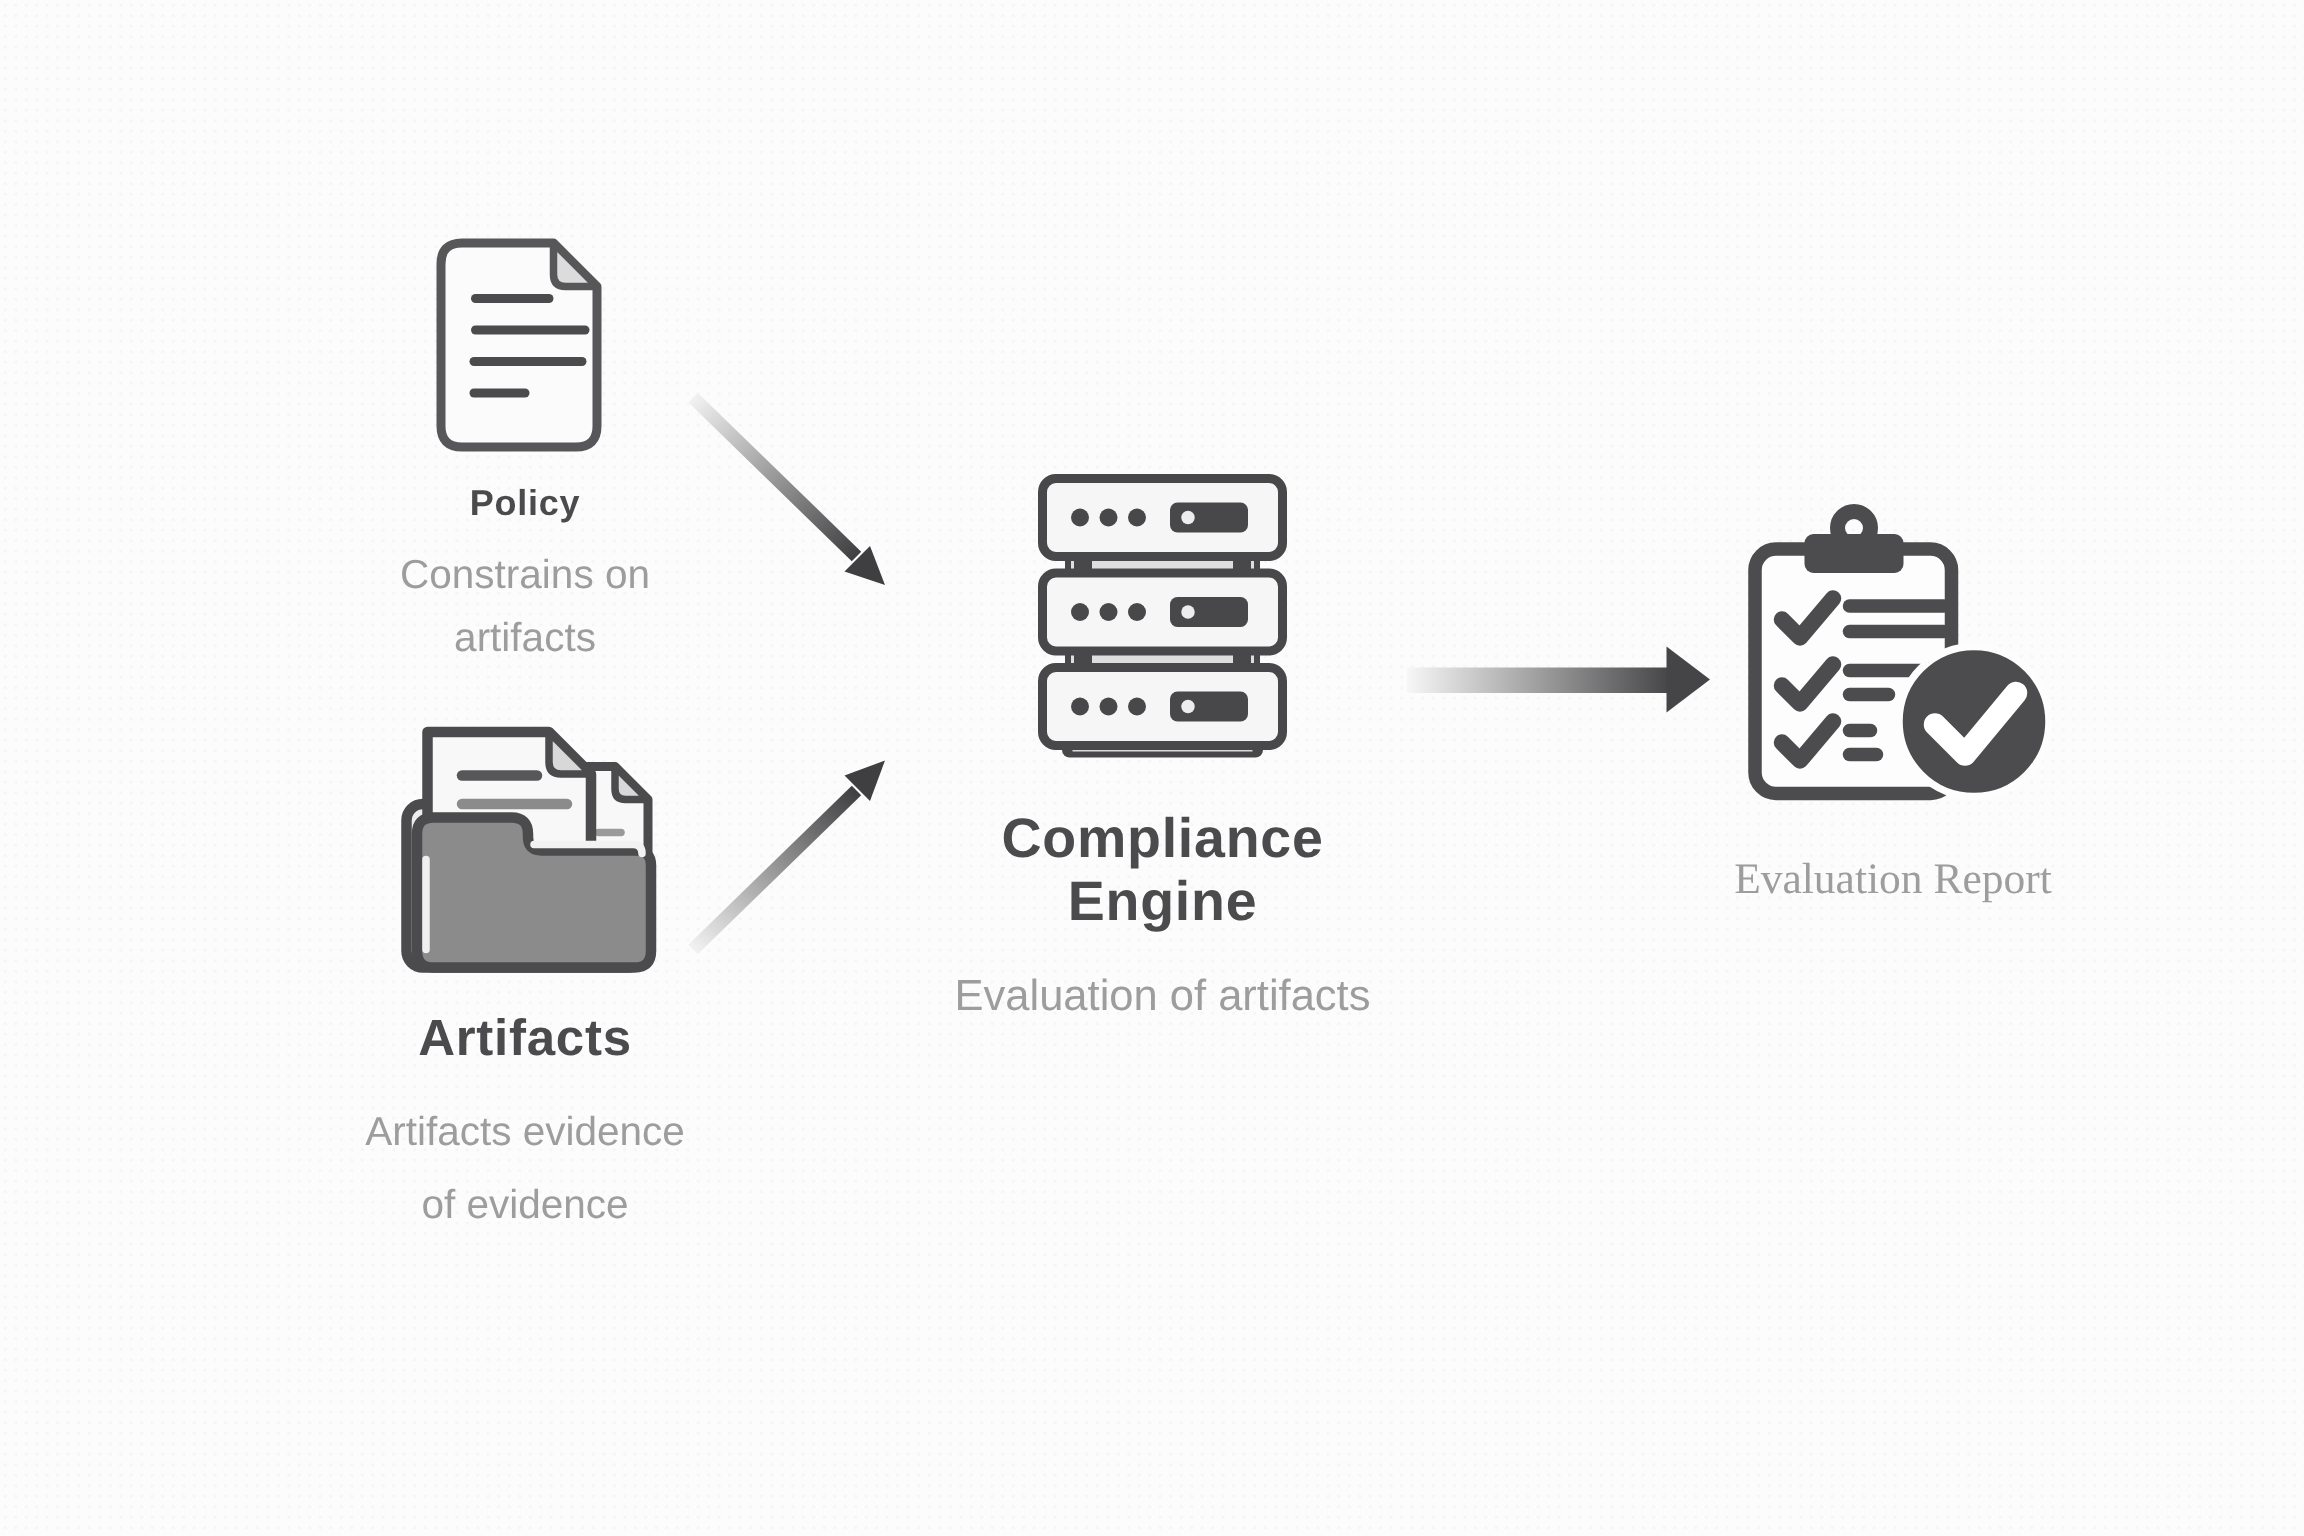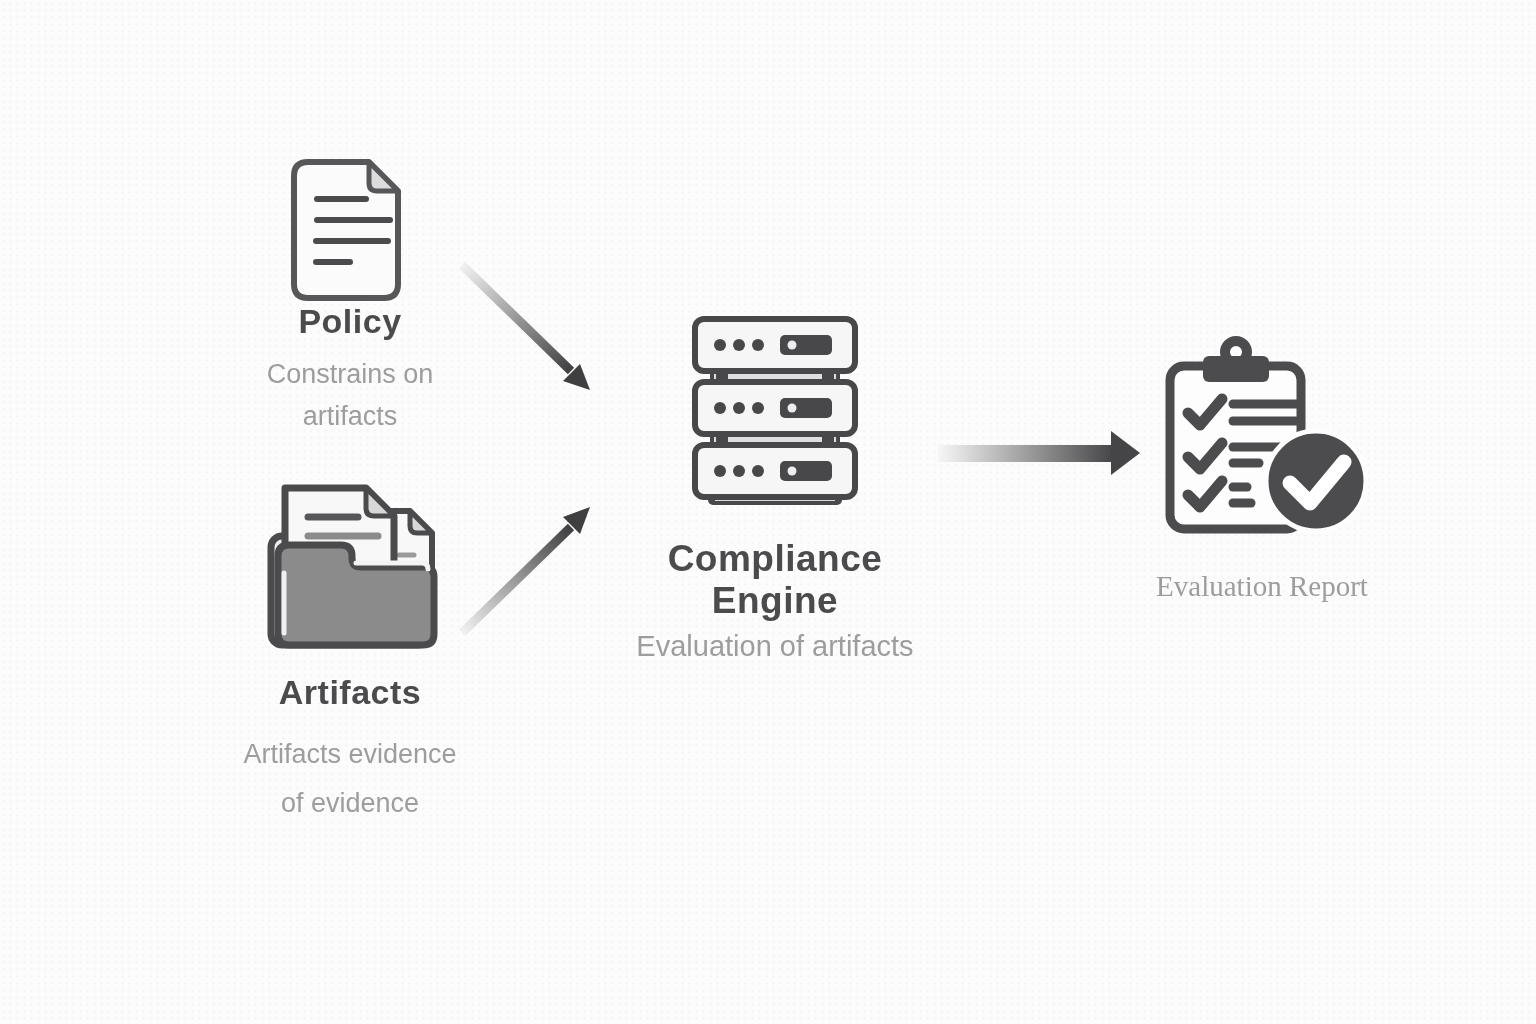--- a/index.html
+++ b/index.html
@@ -29,32 +29,32 @@
     letter-spacing: 0.5px;
   }
   .node .subtitle {
     color: #9d9d9d;
     font-weight: 400;
   }
   .node .subtitle span { display: block; }
 
   
   #node-policy   { left: 230px; top: 158px; width: 240px; }
-  #node-policy .label    { font-size: 34px; }
+  #node-policy .label    { margin-top: 20px; font-size: 24px; }
   #node-policy .subtitle { margin-top: 12px; font-size: 27px; line-height: 42px; }
 
   
   #node-artifacts { left: 230px; top: 483px; width: 240px; }
   #node-artifacts .label    { margin-top: 22px; font-size: 34px; }
   #node-artifacts .subtitle { margin-top: 18px; font-size: 27px; line-height: 49px; }
 
   
   #node-engine   { left: 610px; top: 316px; width: 330px; }
   #node-engine .label    { margin-top: 30px; font-size: 37px; text-align: center; }
-  #node-engine .subtitle { font-size: 29px; line-height: 48px; }
+  #node-engine .subtitle { margin-top: 18px; font-size: 29px; line-height: 48px; }
 
   
   #node-report   { left: 1092px; top: 335px; width: 340px; }
   #node-report .label    { margin-top: 18px; font-size: 36px; }
   #node-report .subtitle { margin-top: 16px; font-size: 29px; line-height: 46px; font-family: Liberation Serif, serif; }
 
   .arrow { position: absolute; }
 </style>
 </head>
 <body>

